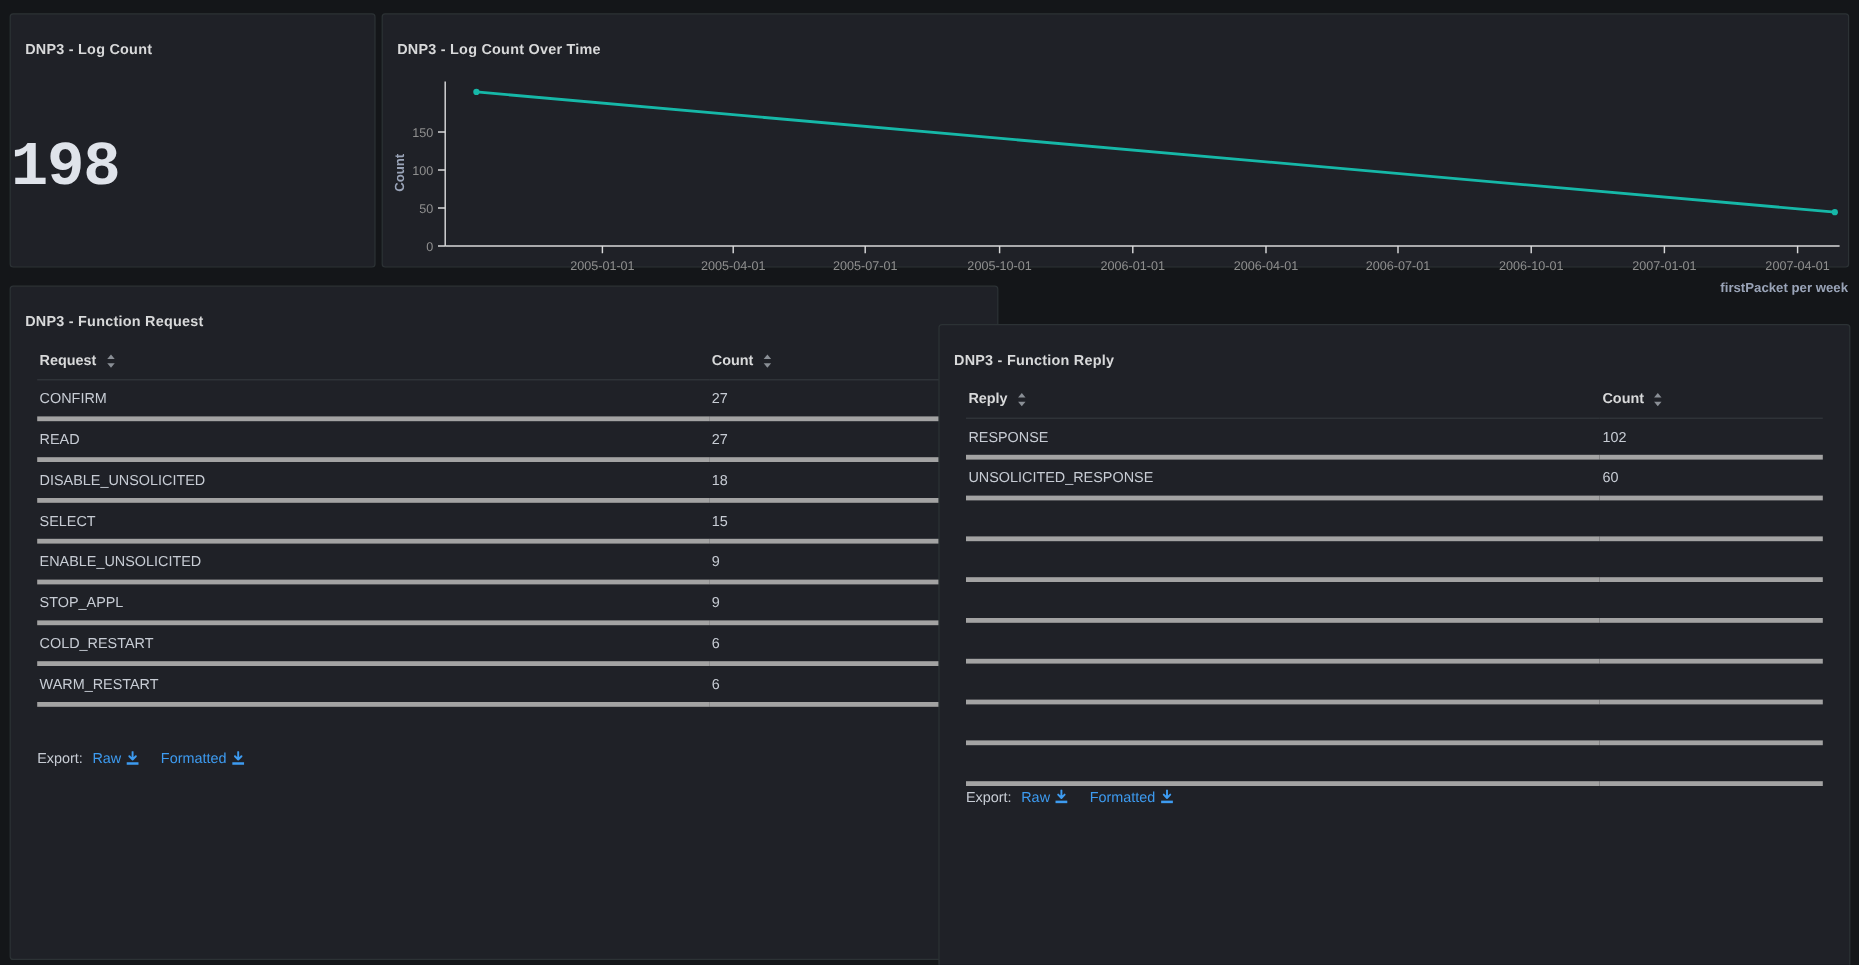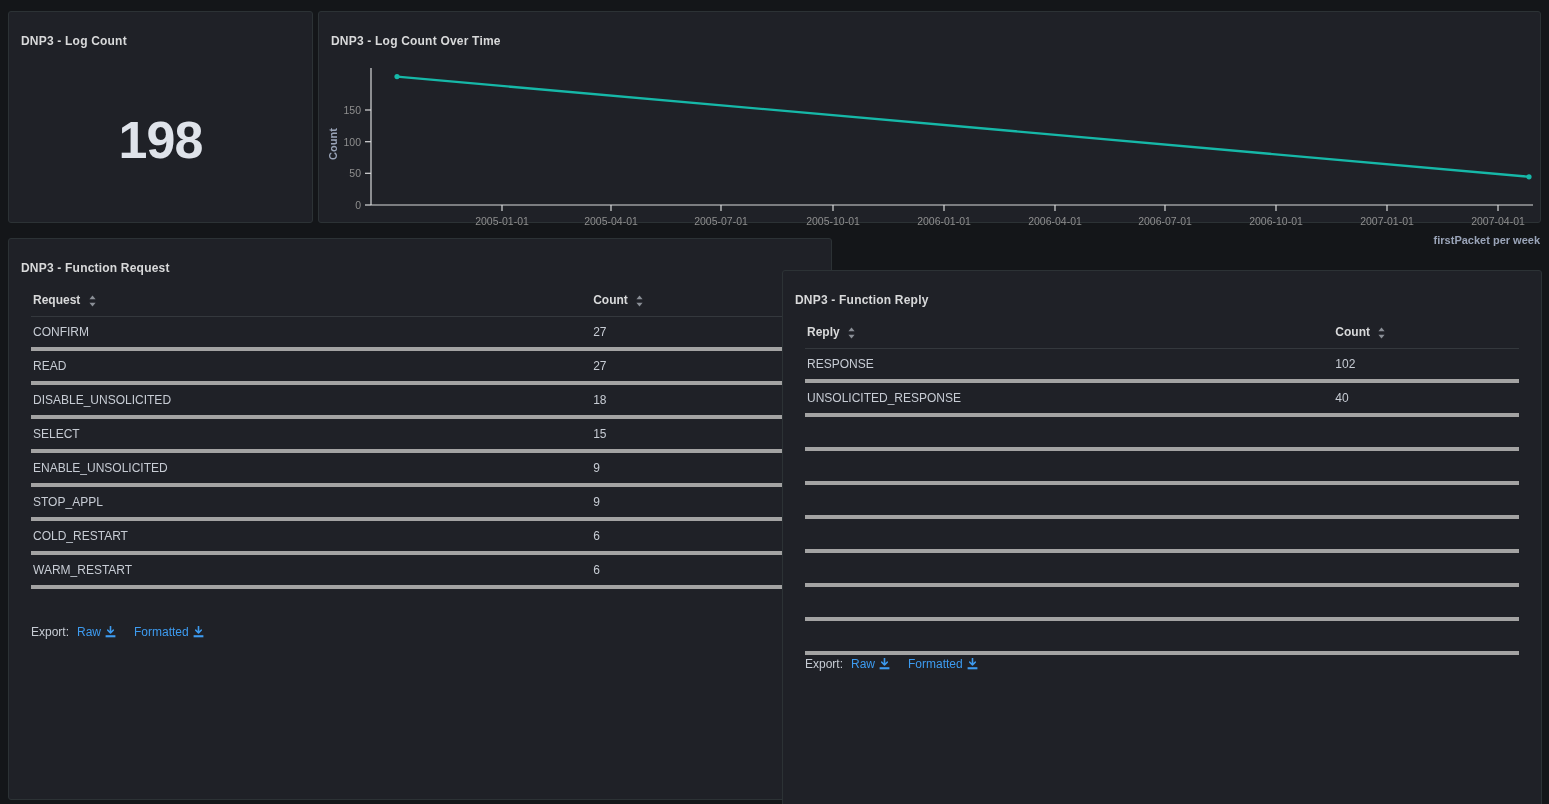--- a/index.html
+++ b/index.html
@@ -27,21 +27,21 @@
     color: #d8d9da;
     padding: 22px 10px 0 12px;
     letter-spacing: .2px;
     white-space: nowrap;
   }
 
   
   #panel-logcount { left: 8px; top: 11px; width: 305px; height: 212px; }
   .stat-body {
     height: calc(100% - 26px);
-    display: flex; align-items: center; justify-content: center;
+    display: flex; align-items: center; justify-content: flex-start; font-family: Liberation Mono, monospace;
   }
   .stat-value {
     font-size: 52px;
     font-weight: bold;
     color: #dfe3ea;
     line-height: 1;
     letter-spacing: -1px;
   }
 
   
@@ -304,21 +304,21 @@
             </th>
           </tr>
         </thead>
         <tbody>
             <tr>
               <td>RESPONSE</td>
               <td>102</td>
             </tr>
             <tr>
               <td>UNSOLICITED_RESPONSE</td>
-              <td>40</td>
+              <td>60</td>
             </tr>
             <tr>
               <td class="empty-cell">&nbsp;</td>
               <td class="empty-cell">&nbsp;</td>
             </tr>
             <tr>
               <td class="empty-cell">&nbsp;</td>
               <td class="empty-cell">&nbsp;</td>
             </tr>
             <tr>

